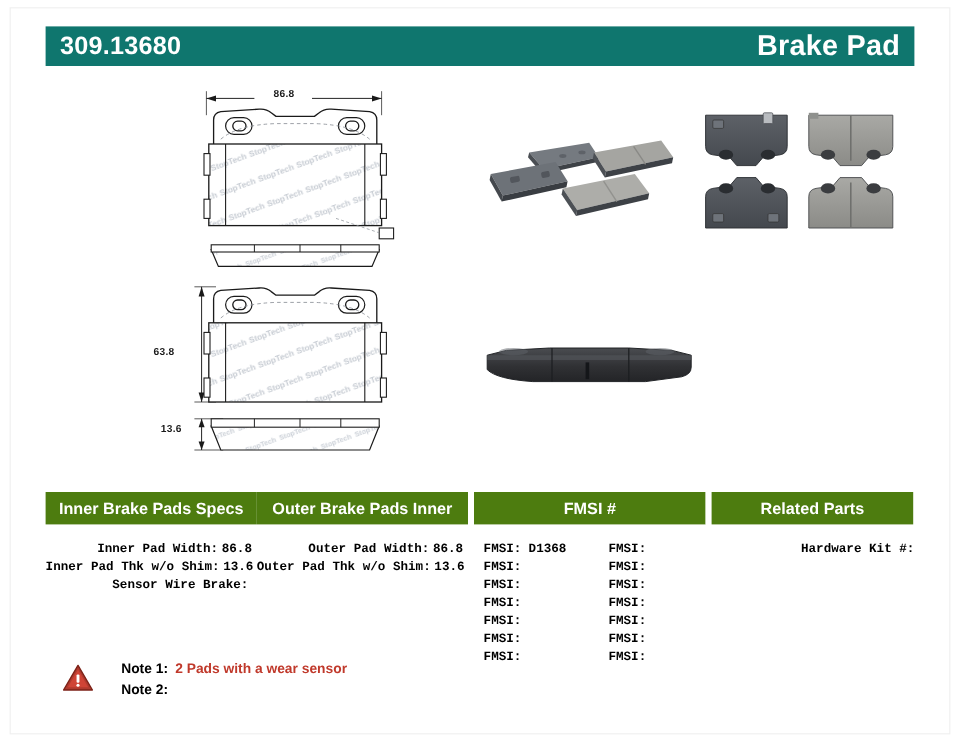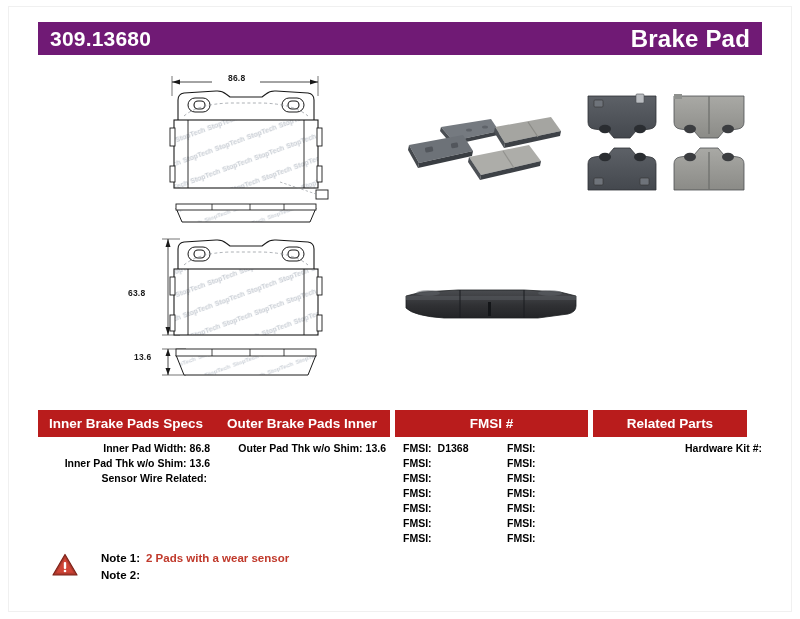--- a/index.html
+++ b/index.html
@@ -7,21 +7,21 @@
     width:800px;height:619px;position:relative;overflow:hidden;
     font-family:"Liberation Sans", sans-serif;
     color:#000;
   }
   .page{position:absolute;left:0;top:0;width:800px;height:619px;background:#fff;}
   .page-border{position:absolute;left:8px;top:6px;width:784px;height:606px;border:1px solid #f0f0f0;box-sizing:border-box;}
 
   
   .header-bar{
     position:absolute;left:38px;top:22px;width:724px;height:33px;
-    background:#701a75;display:flex;align-items:center;justify-content:space-between;
+    background:#0f766e;display:flex;align-items:center;justify-content:space-between;
     padding:0 12px;box-sizing:border-box;
   }
   .header-bar .part-no{color:#fff;font-size:21px;font-weight:bold;letter-spacing:.2px;}
   .header-bar .prod-type{color:#fff;font-size:24px;font-weight:bold;letter-spacing:.2px;}
 
   
   .drawings{position:absolute;left:0;top:60px;width:800px;height:335px;}
 
   .dwg{position:absolute;}
   .dim-label{
@@ -29,31 +29,31 @@
     font-family:"Liberation Sans", sans-serif;letter-spacing:.2px;
   }
 
   
   .photo{position:absolute;}
 
   
   .spec-table{position:absolute;left:38px;top:410px;width:724px;}
   .thead{display:flex;width:100%;height:27px;}
   .th{
-    background:#b91c1c;color:#fff;font-size:13.5px;font-weight:bold;
+    background:#4d7c0f;color:#fff;font-size:13.5px;font-weight:bold;
     display:flex;align-items:center;justify-content:center;height:27px;
     box-sizing:border-box;
   }
   .th-inner{width:176px;}
   .th-outer{width:176px;}
   .th-gap{width:5px;background:#fff;}
   .th-fmsi{width:193px;}
-  .th-related{width:154px;}
-
-  .tbody{display:flex;width:100%;padding-top:4px;}
+  .th-related{width:168px;}
+
+  .tbody{display:flex;width:100%;padding-top:14px;font-family:Liberation Mono, monospace;}
   .col-inner{width:176px;}
   .col-outer{width:176px;}
   .col-spacer{width:5px;}
   .col-fmsi{width:208px;display:flex;}
   .fmsi-sub{width:104px;}
   .col-related{width:154px;}
 
   .spec-line{
     font-size:10.5px;font-weight:bold;color:#000;text-align:right;
     line-height:15px;white-space:nowrap;padding-right:4px;
@@ -288,25 +288,28 @@
 
     <div class="tbody">
       <div class="col-inner">
         <div class="spec-line">
           <span>Inner Pad Width:</span><span class="val">86.8</span>
         </div>
         <div class="spec-line">
           <span>Inner Pad Thk w/o Shim:</span><span class="val">13.6</span>
         </div>
         <div class="spec-line">
-          <span>Sensor Wire Related:</span><span class="val"></span>
+          <span>Sensor Wire Brake:</span><span class="val"></span>
         </div>
       </div>
 
       <div class="col-outer">
+        <div class="spec-line">
+          <span>Outer Pad Width:</span><span class="val">86.8</span>
+        </div>
         <div class="spec-line">
           <span>Outer Pad Thk w/o Shim:</span><span class="val">13.6</span>
         </div>
       </div>
 
       <div class="col-spacer"></div>
 
       <div class="col-fmsi">
         <div class="fmsi-sub">
           <div class="fmsi-line">

